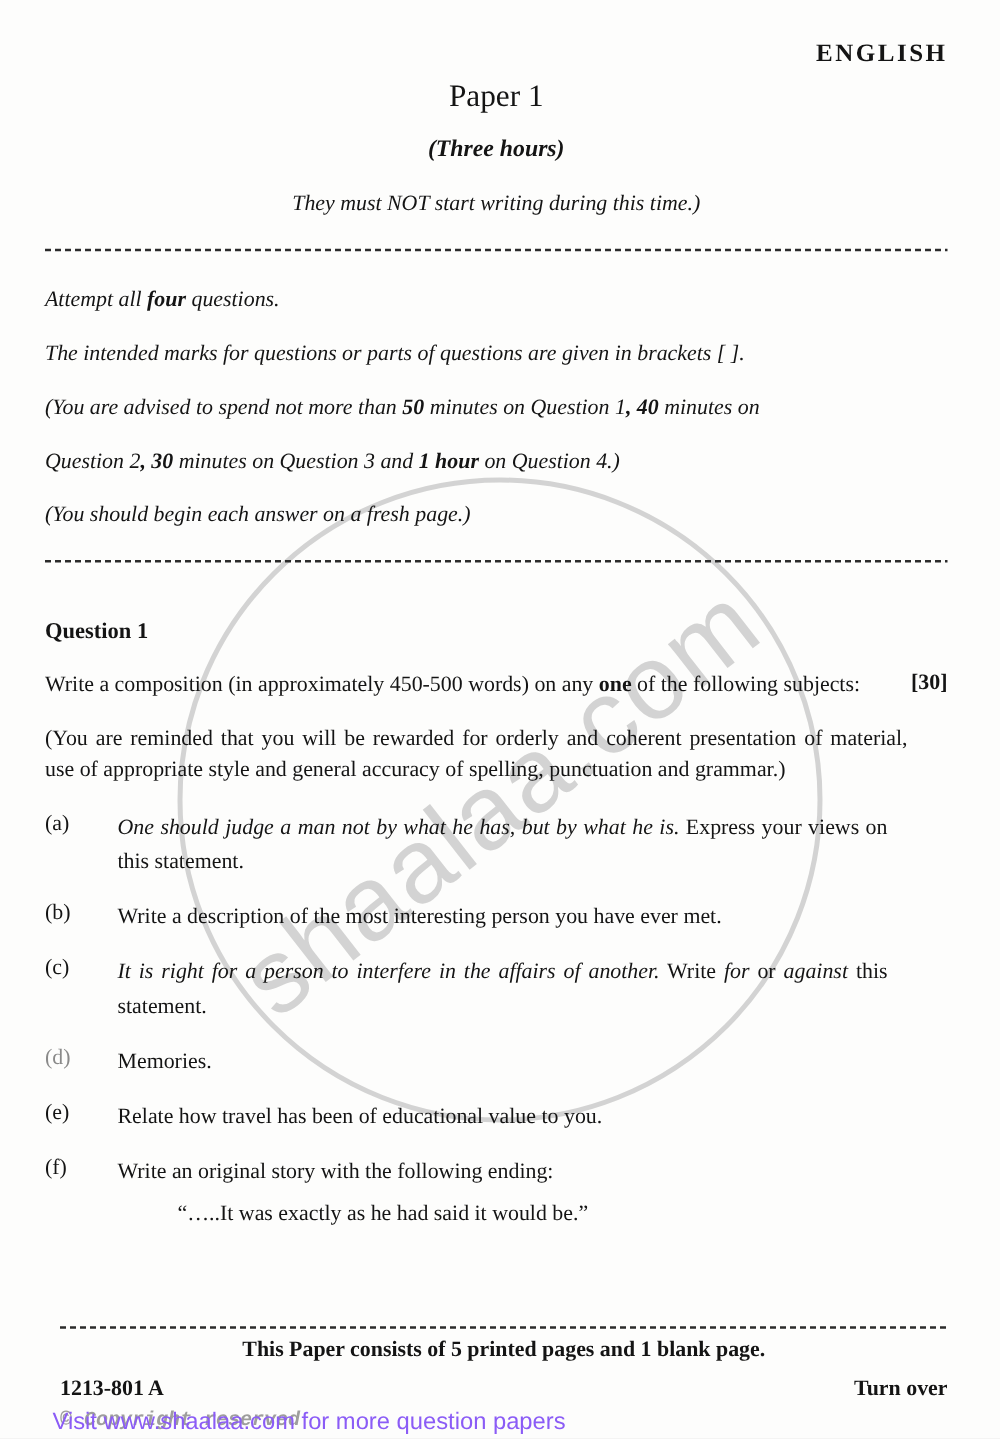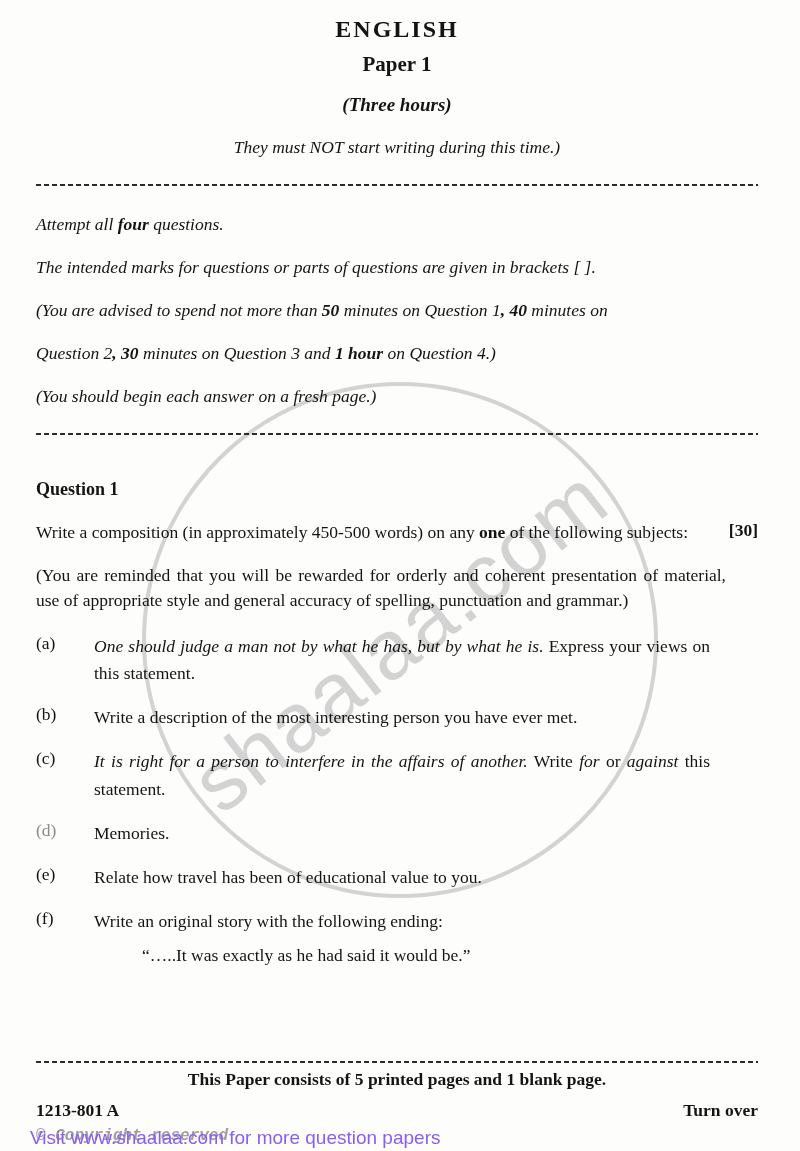--- a/index.html
+++ b/index.html
@@ -31,22 +31,22 @@
     transform: rotate(-38deg);
     font-family: "Liberation Sans", "DejaVu Sans", sans-serif;
     font-size: 84px;
     letter-spacing: 2px;
     color: rgba(115,115,115,0.30);
     white-space: nowrap;
   }
 
   
   header { text-align: center; }
-  .title { padding-top: 16px; font-size: 24px; font-weight: bold; letter-spacing: 2px; }
-  .paper-no { margin-top: 9px; font-size: 21px; font-weight: bold; }
+  .title { padding-top: 32px; font-size: 20px; font-weight: bold; letter-spacing: 2px; text-align: right; }
+  .paper-no { margin-top: 9px; font-size: 25px; font-weight: normal; }
   .duration { margin-top: 17px; font-size: 19px; font-weight: bold; font-style: italic; }
   .head-note { margin-top: 21px; font-size: 17.5px; }
 
   
   .dashed {
     height: 2px; margin-top: 26px;
     background: repeating-linear-gradient(to right, #2b2b2b 0 5px, transparent 5px 8px);
   }
 
   
@@ -65,21 +65,21 @@
   .item .label { font-size: 17.5px; }
   .item .label.dim { color: #8a8a8a; }
   .item .body { font-size: 17.5px; line-height: 1.55; text-align: justify; padding-right: 48px; }
   .item .quote { margin: 10px 0 0 48px; font-size: 17.5px; }
 
   
   .b { font-weight: bold; }
   .i { font-style: italic; }
 
   
-  footer { position: absolute; z-index: 1; left: 0; right: 0; bottom: 0; padding: 0 42px 6px 36px; }
+  footer { position: absolute; z-index: 1; left: 12px; right: 0; bottom: 0; padding: 0 42px 6px 36px; }
   footer .dashed { margin-top: 0; }
   .pages-note { margin-top: 6px; text-align: center; font-weight: bold; font-size: 17.5px; }
   .footer-row { display: flex; justify-content: space-between; margin-top: 10px; font-weight: bold; font-size: 17.5px; }
   .copyright { margin-top: 6px; font-style: italic; font-weight: bold; font-size: 16px; color: #2a2a2a; font-family: Liberation Mono, monospace; }
   .overlay-banner {
     position: absolute; left: 28px; bottom: 2px;
     font-family: "Liberation Sans", "DejaVu Sans", sans-serif;
     font-size: 19px; color: #8b5cf6;
     background: rgba(253,253,252,0.55);
     padding-left: 2px;

